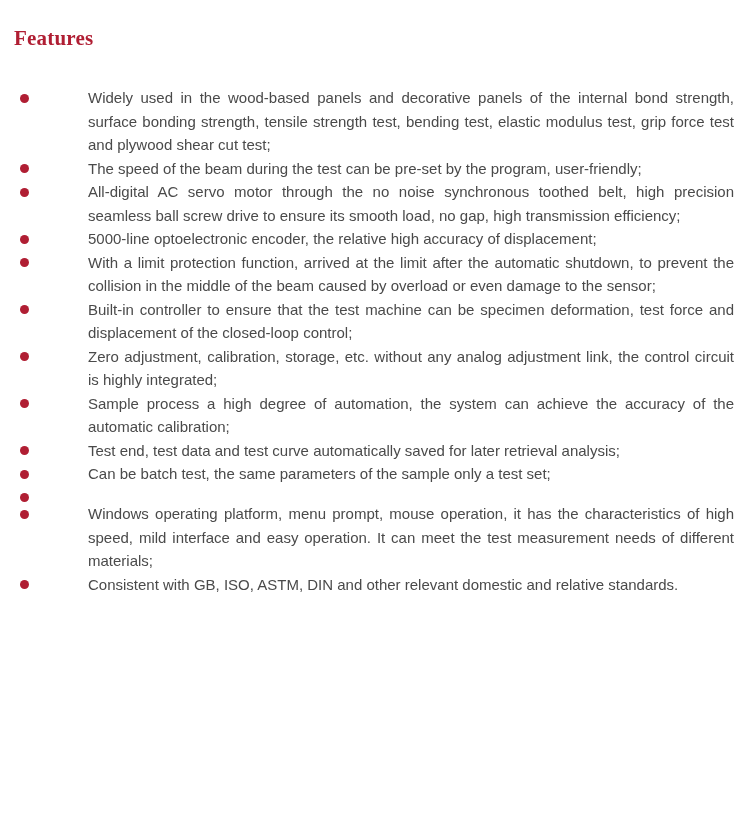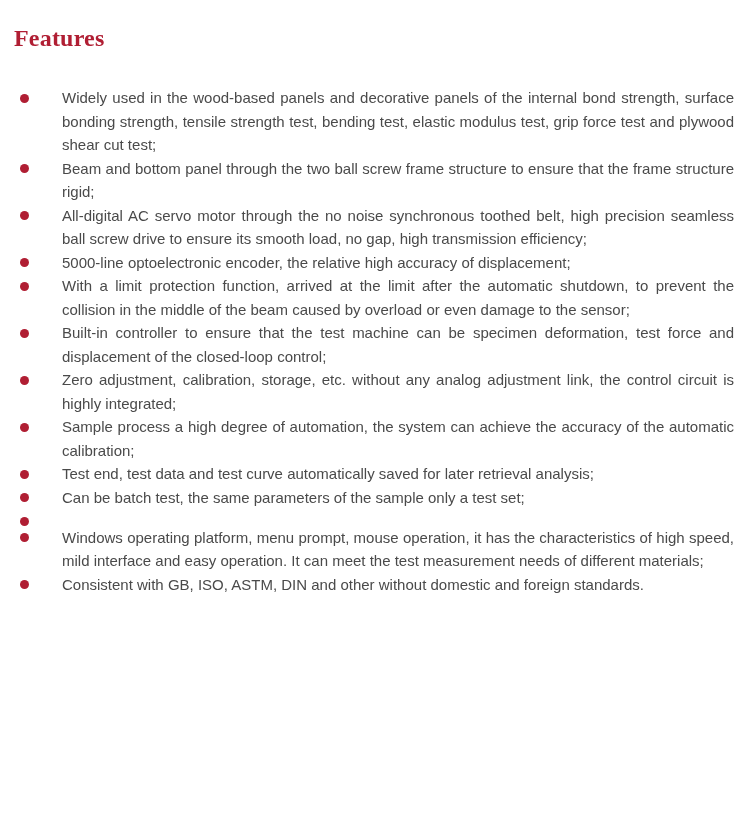--- a/index.html
+++ b/index.html
@@ -18,35 +18,36 @@
     overflow: hidden;
   }
   .page {
     width: 750px;
     height: 814px;
     background: var(--background);
   }
   .page-heading {
     font-family: "Liberation Serif", "DejaVu Serif", serif;
     font-weight: bold;
-    font-size: 24px;
+    font-size: 21px;
     line-height: 22px;
     color: var(--accent);
     margin: 27px 16px 0 14px;
     letter-spacing: 0.2px;
   }
   .features-list {
     list-style: none;
     margin: 37px 0 0 0;
     padding: 0;
   }
   .feature-item {
     display: flex;
     align-items: flex-start;
     padding: 0 16px 0 20px;
+    gap: 26px;
   }
   .bullet {
     flex: 0 0 9px;
     width: 9px;
     height: 9px;
     border-radius: 50%;
     background: var(--accent);
     margin-top: 7.5px;
   }
   .item-text {
@@ -66,25 +67,25 @@
 
   <h1 class="page-heading">Features</h1>
 
   <ul class="features-list">
 
     <li class="feature-item">
       <span class="bullet"></span>
       <p class="item-text">Widely used in the wood-based panels and decorative panels of the internal bond strength, surface bonding strength, tensile strength test, bending test, elastic modulus test, grip force test and plywood shear cut test;</p>
     </li>
 
-
     <li class="feature-item">
       <span class="bullet"></span>
-      <p class="item-text">Beam and bottom panel through the two ball screw frame structure to ensure that the frame structure rigid;</p>
+      <p class="item-text">The speed of the beam during the test can be pre-set by the program, user-friendly;</p>
     </li>
+
 
     <li class="feature-item">
       <span class="bullet"></span>
       <p class="item-text">All-digital AC servo motor through the no noise synchronous toothed belt, high precision seamless ball screw drive to ensure its smooth load, no gap, high transmission efficiency;</p>
     </li>
 
     <li class="feature-item">
       <span class="bullet"></span>
       <p class="item-text">5000-line optoelectronic encoder, the relative high accuracy of displacement;</p>
     </li>
@@ -125,17 +126,17 @@
       <span class="bullet"></span>
     </li>
 
     <li class="feature-item">
       <span class="bullet"></span>
       <p class="item-text">Windows operating platform, menu prompt, mouse operation, it has the characteristics of high speed, mild interface and easy operation. It can meet the test measurement needs of different materials;</p>
     </li>
 
     <li class="feature-item">
       <span class="bullet"></span>
-      <p class="item-text">Consistent with GB, ISO, ASTM, DIN and other without domestic and foreign standards.</p>
+      <p class="item-text">Consistent with GB, ISO, ASTM, DIN and other relevant domestic and relative standards.</p>
     </li>
 
   </ul>
 </div>
 
 </body></html>

